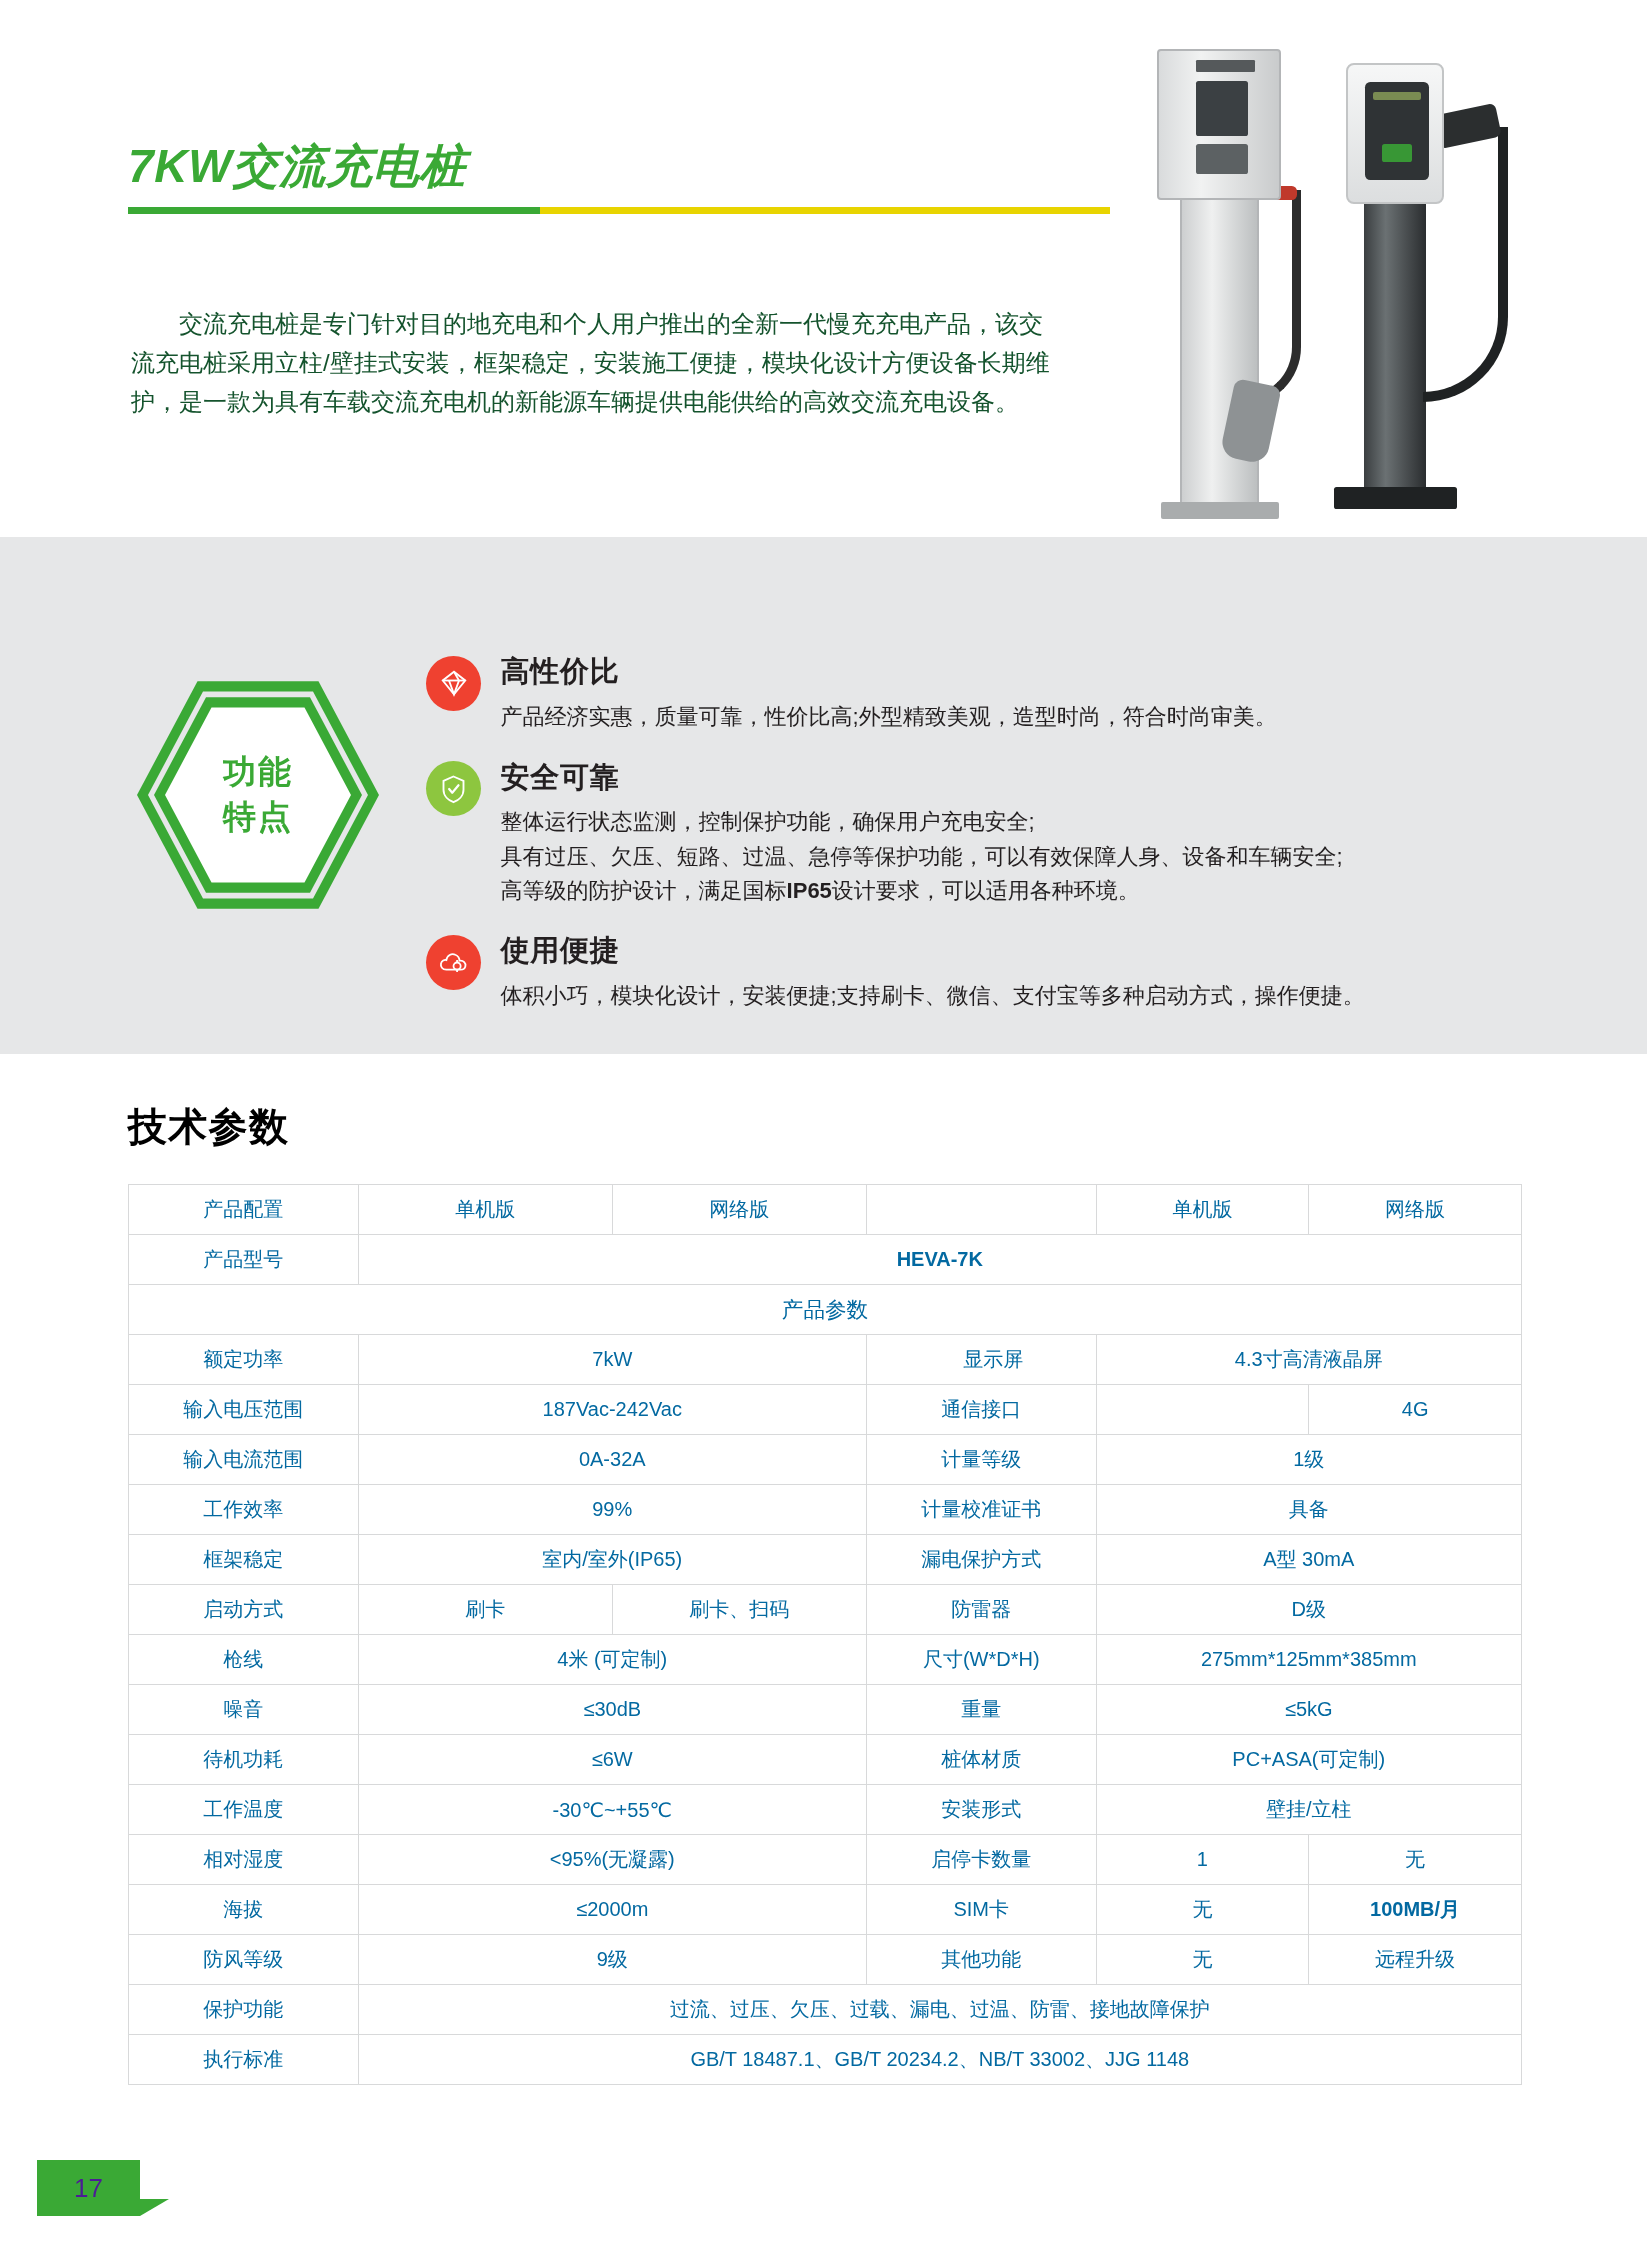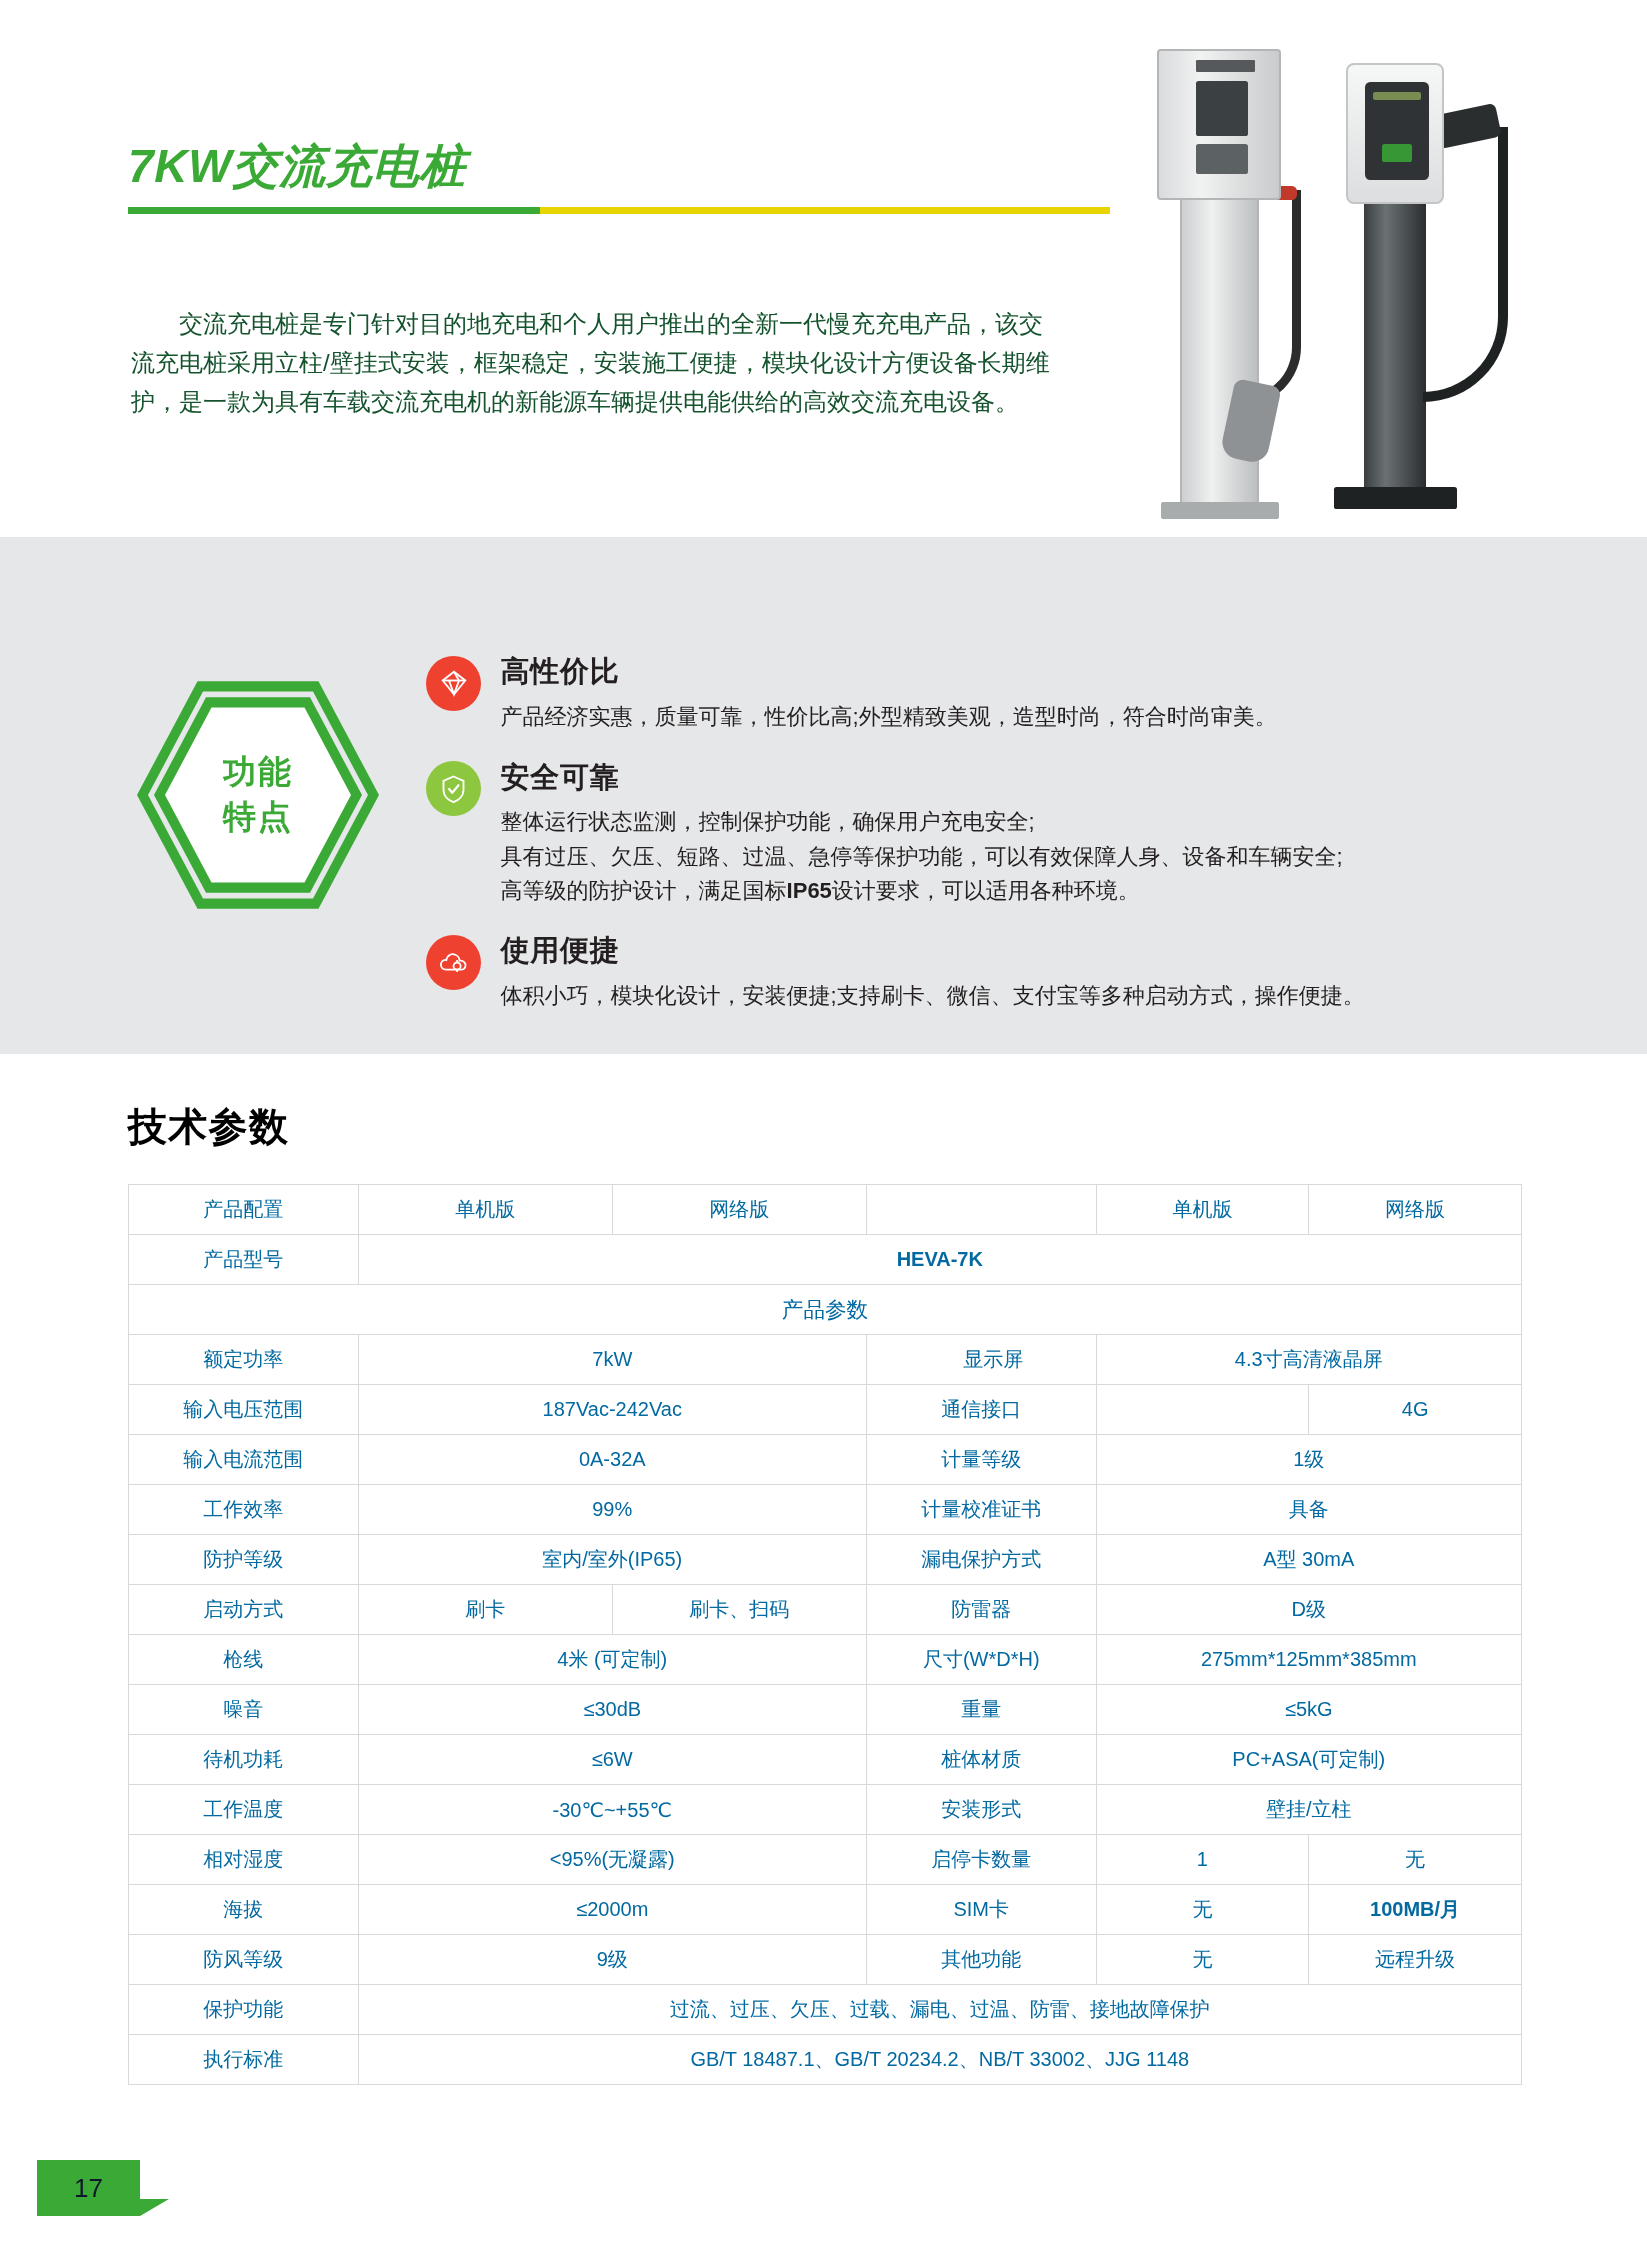--- a/index.html
+++ b/index.html
@@ -287,21 +287,21 @@
     left: 0;
     bottom: 30px;
     width: 100%;
     height: 60px;
   }
   .pg-box {
     position: absolute;
     left: 37px; top: 0;
     width: 103px; height: 56px;
     background: #3aa935;
-    color: #0f172a;
+    color: #4c1d95;
     font-size: 26px;
     display: flex; align-items: center; justify-content: center;
   }
   .pg-tail {
     position: absolute;
     left: 140px; top: 39px;
     width: 29px; height: 17px;
     background: #3aa935;
     clip-path: polygon(0 0, 100% 0, 0 100%);
   }
@@ -446,21 +446,21 @@
           <td class="lbl" style="width: 177px;">计量等级</td>
           <td colspan="2">1级</td>
         </tr>
         <tr>
           <td class="lbl" style="width: 177px;">工作效率</td>
           <td colspan="2">99%</td>
           <td class="lbl" style="width: 177px;">计量校准证书</td>
           <td colspan="2">具备</td>
         </tr>
         <tr>
-          <td class="lbl" style="width: 177px;">防护等级</td>
+          <td class="lbl" style="width: 177px;">框架稳定</td>
           <td colspan="2">室内/室外(IP65)</td>
           <td class="lbl" style="width: 177px;">漏电保护方式</td>
           <td colspan="2">A型 30mA</td>
         </tr>
         <tr>
           <td class="lbl" style="width: 177px;">启动方式</td>
           <td style="width: 196px;">刷卡</td>
           <td style="width: 196px;">刷卡、扫码</td>
           <td class="lbl" style="width: 177px;">防雷器</td>
           <td colspan="2">D级</td>

